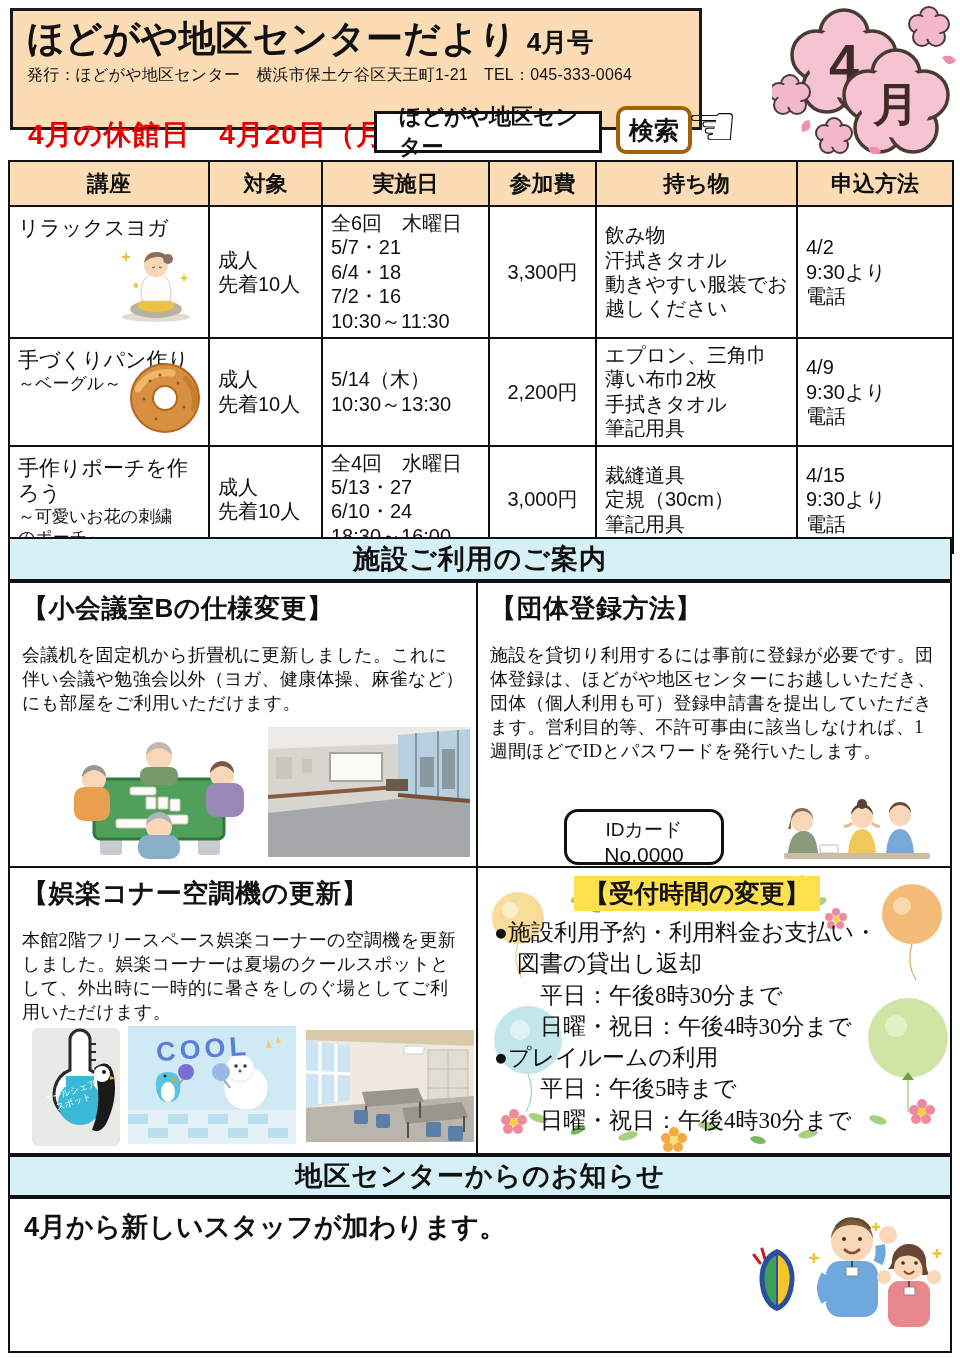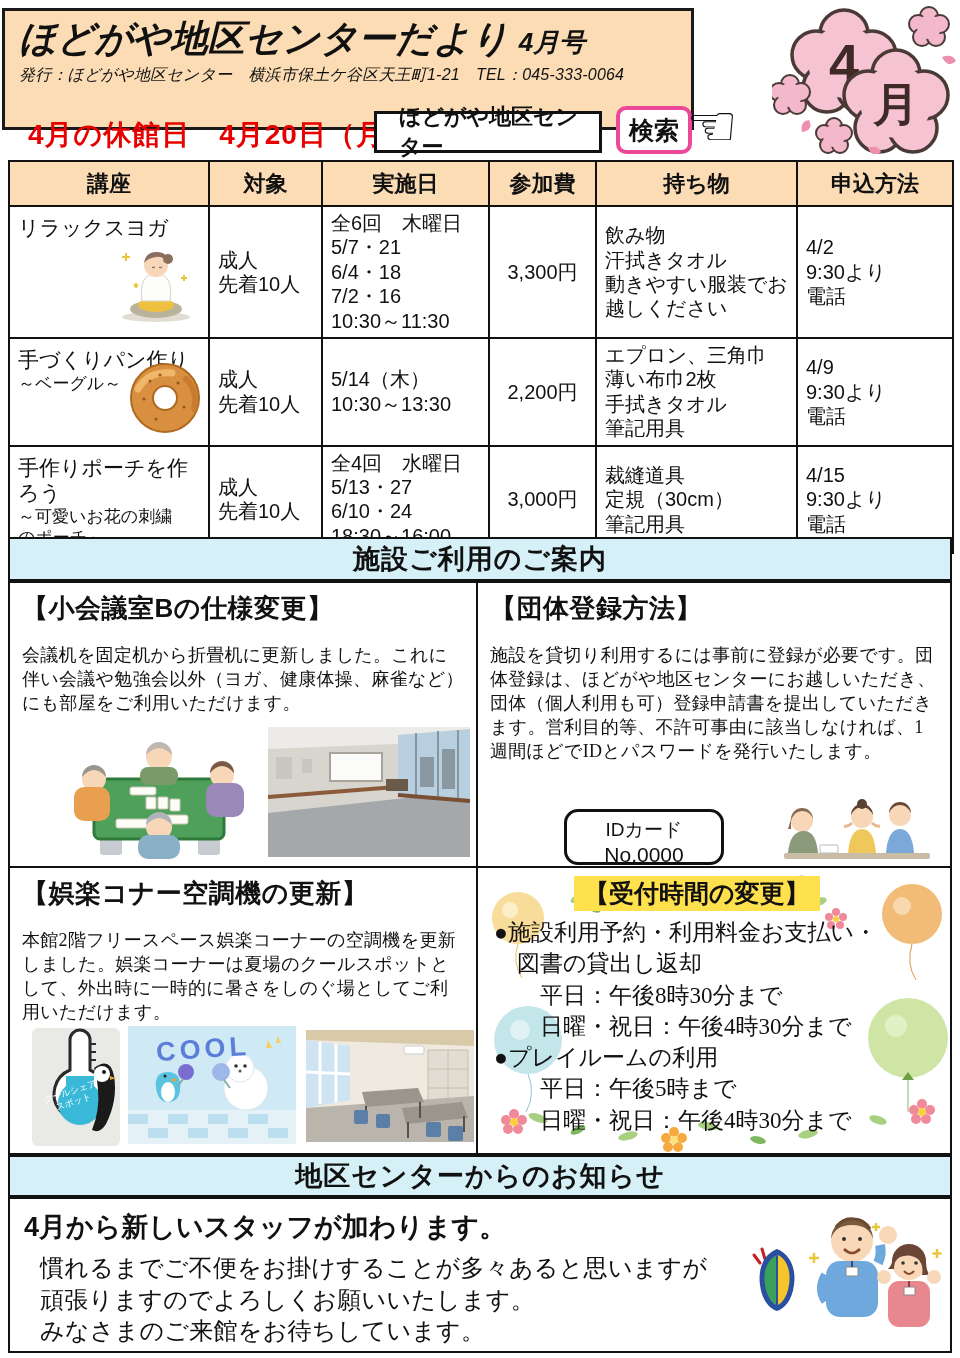--- a/index.html
+++ b/index.html
@@ -3,32 +3,32 @@
 <meta charset="utf-8">
 <style>
   :root{
     --header-bg:#fbdcb4; --band-bg:#d5f0f6; --accent-red:#e60000; --highlight-yellow:#ffe14d;
   }
   *{margin:0;padding:0;box-sizing:border-box;}
   body{background:#fff;font-family:"Liberation Sans",sans-serif;color:#111;}
   .page{position:relative;width:960px;height:1358px;background:#fff;overflow:hidden;}
 
   
-  .header-box{position:absolute;left:2px;top:8px;width:692px;height:122px;background:var(--header-bg);border:3px solid #1a1a1a;padding:8px 14px 0 14px;font-style:italic;}
+  .header-box{position:absolute;left:10px;top:8px;width:692px;height:122px;background:var(--header-bg);border:3px solid #1a1a1a;padding:8px 14px 0 14px;}
   .title-line{display:flex;align-items:baseline;gap:10px;}
   .page-title{font-size:37px;font-weight:900;letter-spacing:0px;line-height:1.1;}
   .issue{font-size:26px;font-weight:900;}
   .publisher{font-size:16px;margin-top:5px;letter-spacing:0.2px;}
 
   .month-badge{position:absolute;left:772px;top:2px;width:185px;height:152px;}
 
   
   .closed-day{position:absolute;left:28px;top:116px;font-size:28px;font-weight:900;color:var(--accent-red);letter-spacing:1px;}
   .search-box{position:absolute;left:374px;top:111px;width:228px;height:42px;border:3px solid #111;background:#fff;display:flex;align-items:center;justify-content:center;font-size:22px;font-weight:700;padding-left:22px;}
-  .search-btn{position:absolute;left:616px;top:106px;width:76px;height:48px;border:4px solid #ec4899;border-radius:10px;background:#fff;display:flex;align-items:center;justify-content:center;font-size:25px;font-weight:700;cursor:pointer;}
+  .search-btn{position:absolute;left:616px;top:106px;width:76px;height:48px;border:4px solid #a16207;border-radius:10px;background:#fff;display:flex;align-items:center;justify-content:center;font-size:25px;font-weight:700;cursor:pointer;}
   .hand{position:absolute;left:686px;top:92px;font-size:58px;color:#111;}
 
   
   .course-table{position:absolute;left:8px;top:160px;width:944px;border-collapse:collapse;table-layout:fixed;}
   .course-table th,.course-table td{border:2.5px solid #111;padding:4px 8px;vertical-align:middle;}
   .course-table th{background:var(--header-bg);font-size:22px;font-weight:600;height:45px;text-align:center;}
   .course-table td{font-size:20px;line-height:1.22;}
   .pre{white-space:pre-line;}
   td.course-cell{position:relative;vertical-align:top;padding-top:8px;}
   .course-title{font-size:21px;}
@@ -519,23 +519,20 @@
 　　日曜・祝日：午後4時30分まで
 ●プレイルームの利用
 　　平日：午後5時まで
 　　日曜・祝日：午後4時30分まで</div>
   </div>
 
   <div class="band band2">地区センターからのお知らせ</div>
 
   <div class="news-panel">
     <div class="news-heading">4月から新しいスタッフが加わります。</div>
-    <div class="news-body">慣れるまでご不便をお掛けすることが多々あると思いますが
-頑張りますのでよろしくお願いいたします。
-みなさまのご来館をお待ちしています。</div>
     <div class="wakaba">
       <svg width="54" height="74" viewBox="0 0 54 74">
         <g stroke="#c42020" stroke-width="3" stroke-linecap="round">
             <line x1="4" y1="14" x2="10" y2="22"></line>
             <line x1="12" y1="8" x2="15" y2="18"></line>
           </g>
         <path d="M27 8 C12 14 8 30 10 44 C12 60 20 68 27 70 C34 68 42 60 44 44 C46 30 42 14 27 8 Z" fill="#2b4fa0"></path>
         <path d="M27 14 C16 19 13 32 15 44 C17 56 22 62 26 64 L26 14 Z" fill="#3aa05a"></path>
         <path d="M28 14 L28 64 C32 62 37 56 39 44 C41 32 38 19 28 14 Z" fill="#f5c52a"></path>
       </svg>

